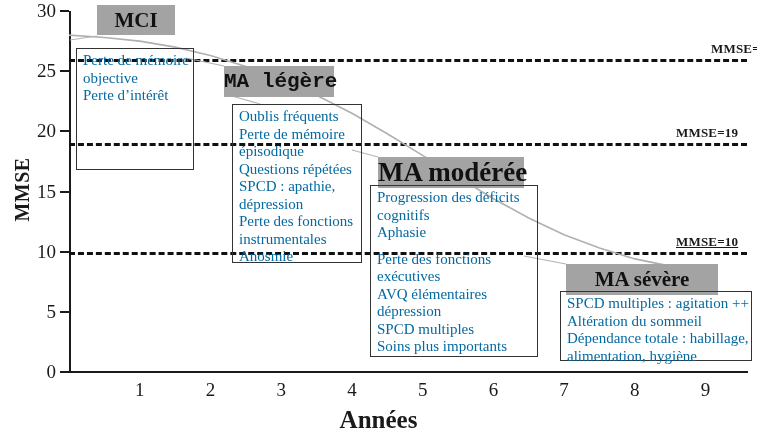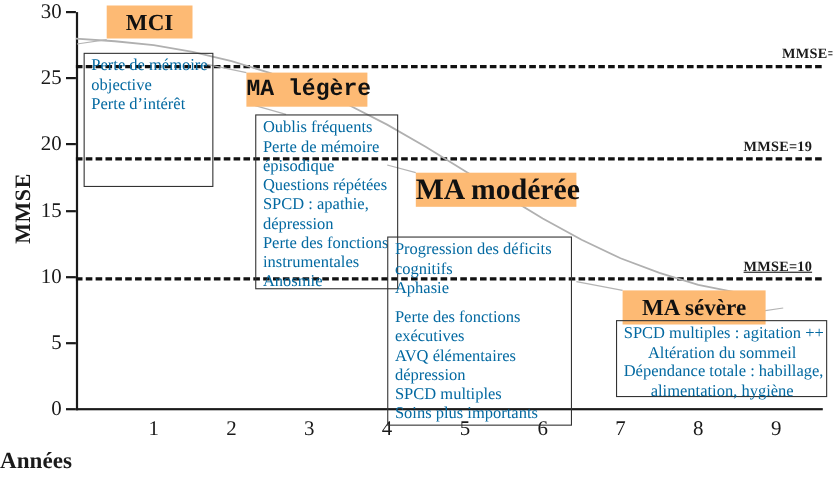--- a/index.html
+++ b/index.html
@@ -78,21 +78,22 @@
     margin-left: -15px;
     text-align: center;
     font-size: 19px;
     line-height: 20px;
   }
   #x-axis-title {
     position: absolute;
     left: 0;
     top: 406px;
     width: 757px;
-    font-size: 21px;
+    text-align: center;
+    font-size: 25px;
     font-weight: bold;
   }
 
   
   .threshold-line {
     position: absolute;
     left: 69px;
     height: 0;
     border-top: 3px dashed #111111;
   }
@@ -110,21 +111,21 @@
     left: 0;
     top: 0;
     width: 757px;
     height: 435px;
     pointer-events: none;
   }
 
   
   .stage-label {
     position: absolute;
-    background: #fdba74;
+    background: #a3a3a3;
     font-weight: bold;
     text-align: center;
     white-space: nowrap;
     color: #111111;
   }
 
   
   .symptom-box {
     position: absolute;
     background: transparent;
@@ -236,39 +237,39 @@
         <div class="line">SPCD : apathie,</div>
         <div class="line">dépression</div>
         <div class="line">Perte des fonctions</div>
         <div class="line">instrumentales</div>
         <div class="line">Anosmie</div>
       </div>
   </div>
 
   <div class="stage-label" style="left:378px; top:157px; width:146px; height:31px; line-height:31px; font-size:27px;">MA modérée</div>
 
-  <div class="symptom-box" style="left:352px; top:185px; width:168px; height:172px;margin-top:30px;">
+  <div class="symptom-box" style="left:370px; top:185px; width:168px; height:172px;">
     <div class="inner" id="sym-mod-upper">
         <div class="line">Progression des déficits</div>
         <div class="line">cognitifs</div>
         <div class="line">Aphasie</div>
       </div>
     <div class="inner" id="sym-mod-lower" style="padding-top:6px;">
         <div class="line">Perte des fonctions</div>
         <div class="line">exécutives</div>
         <div class="line">AVQ élémentaires</div>
         <div class="line">dépression</div>
         <div class="line">SPCD multiples</div>
         <div class="line">Soins plus importants</div>
       </div>
   </div>
 
-  <div class="stage-label" style="left:566px; top:264px; width:130px; height:31px; line-height:31px; font-size:21px;">MA sévère</div>
-
-  <div class="symptom-box" style="left:560px; top:291px; width:192px; height:70px;text-align:center;">
+  <div class="stage-label" style="left:566px; top:264px; width:152px; height:31px; line-height:31px; font-size:21px;">MA sévère</div>
+
+  <div class="symptom-box" style="left:560px; top:291px; width:192px; height:70px;">
     <div class="inner" id="sym-severe">
         <div class="line">SPCD multiples : agitation ++</div>
         <div class="line">Altération du sommeil</div>
         <div class="line">Dépendance totale : habillage,</div>
         <div class="line">alimentation, hygiène</div>
       </div>
   </div>
 
 </div>
 

